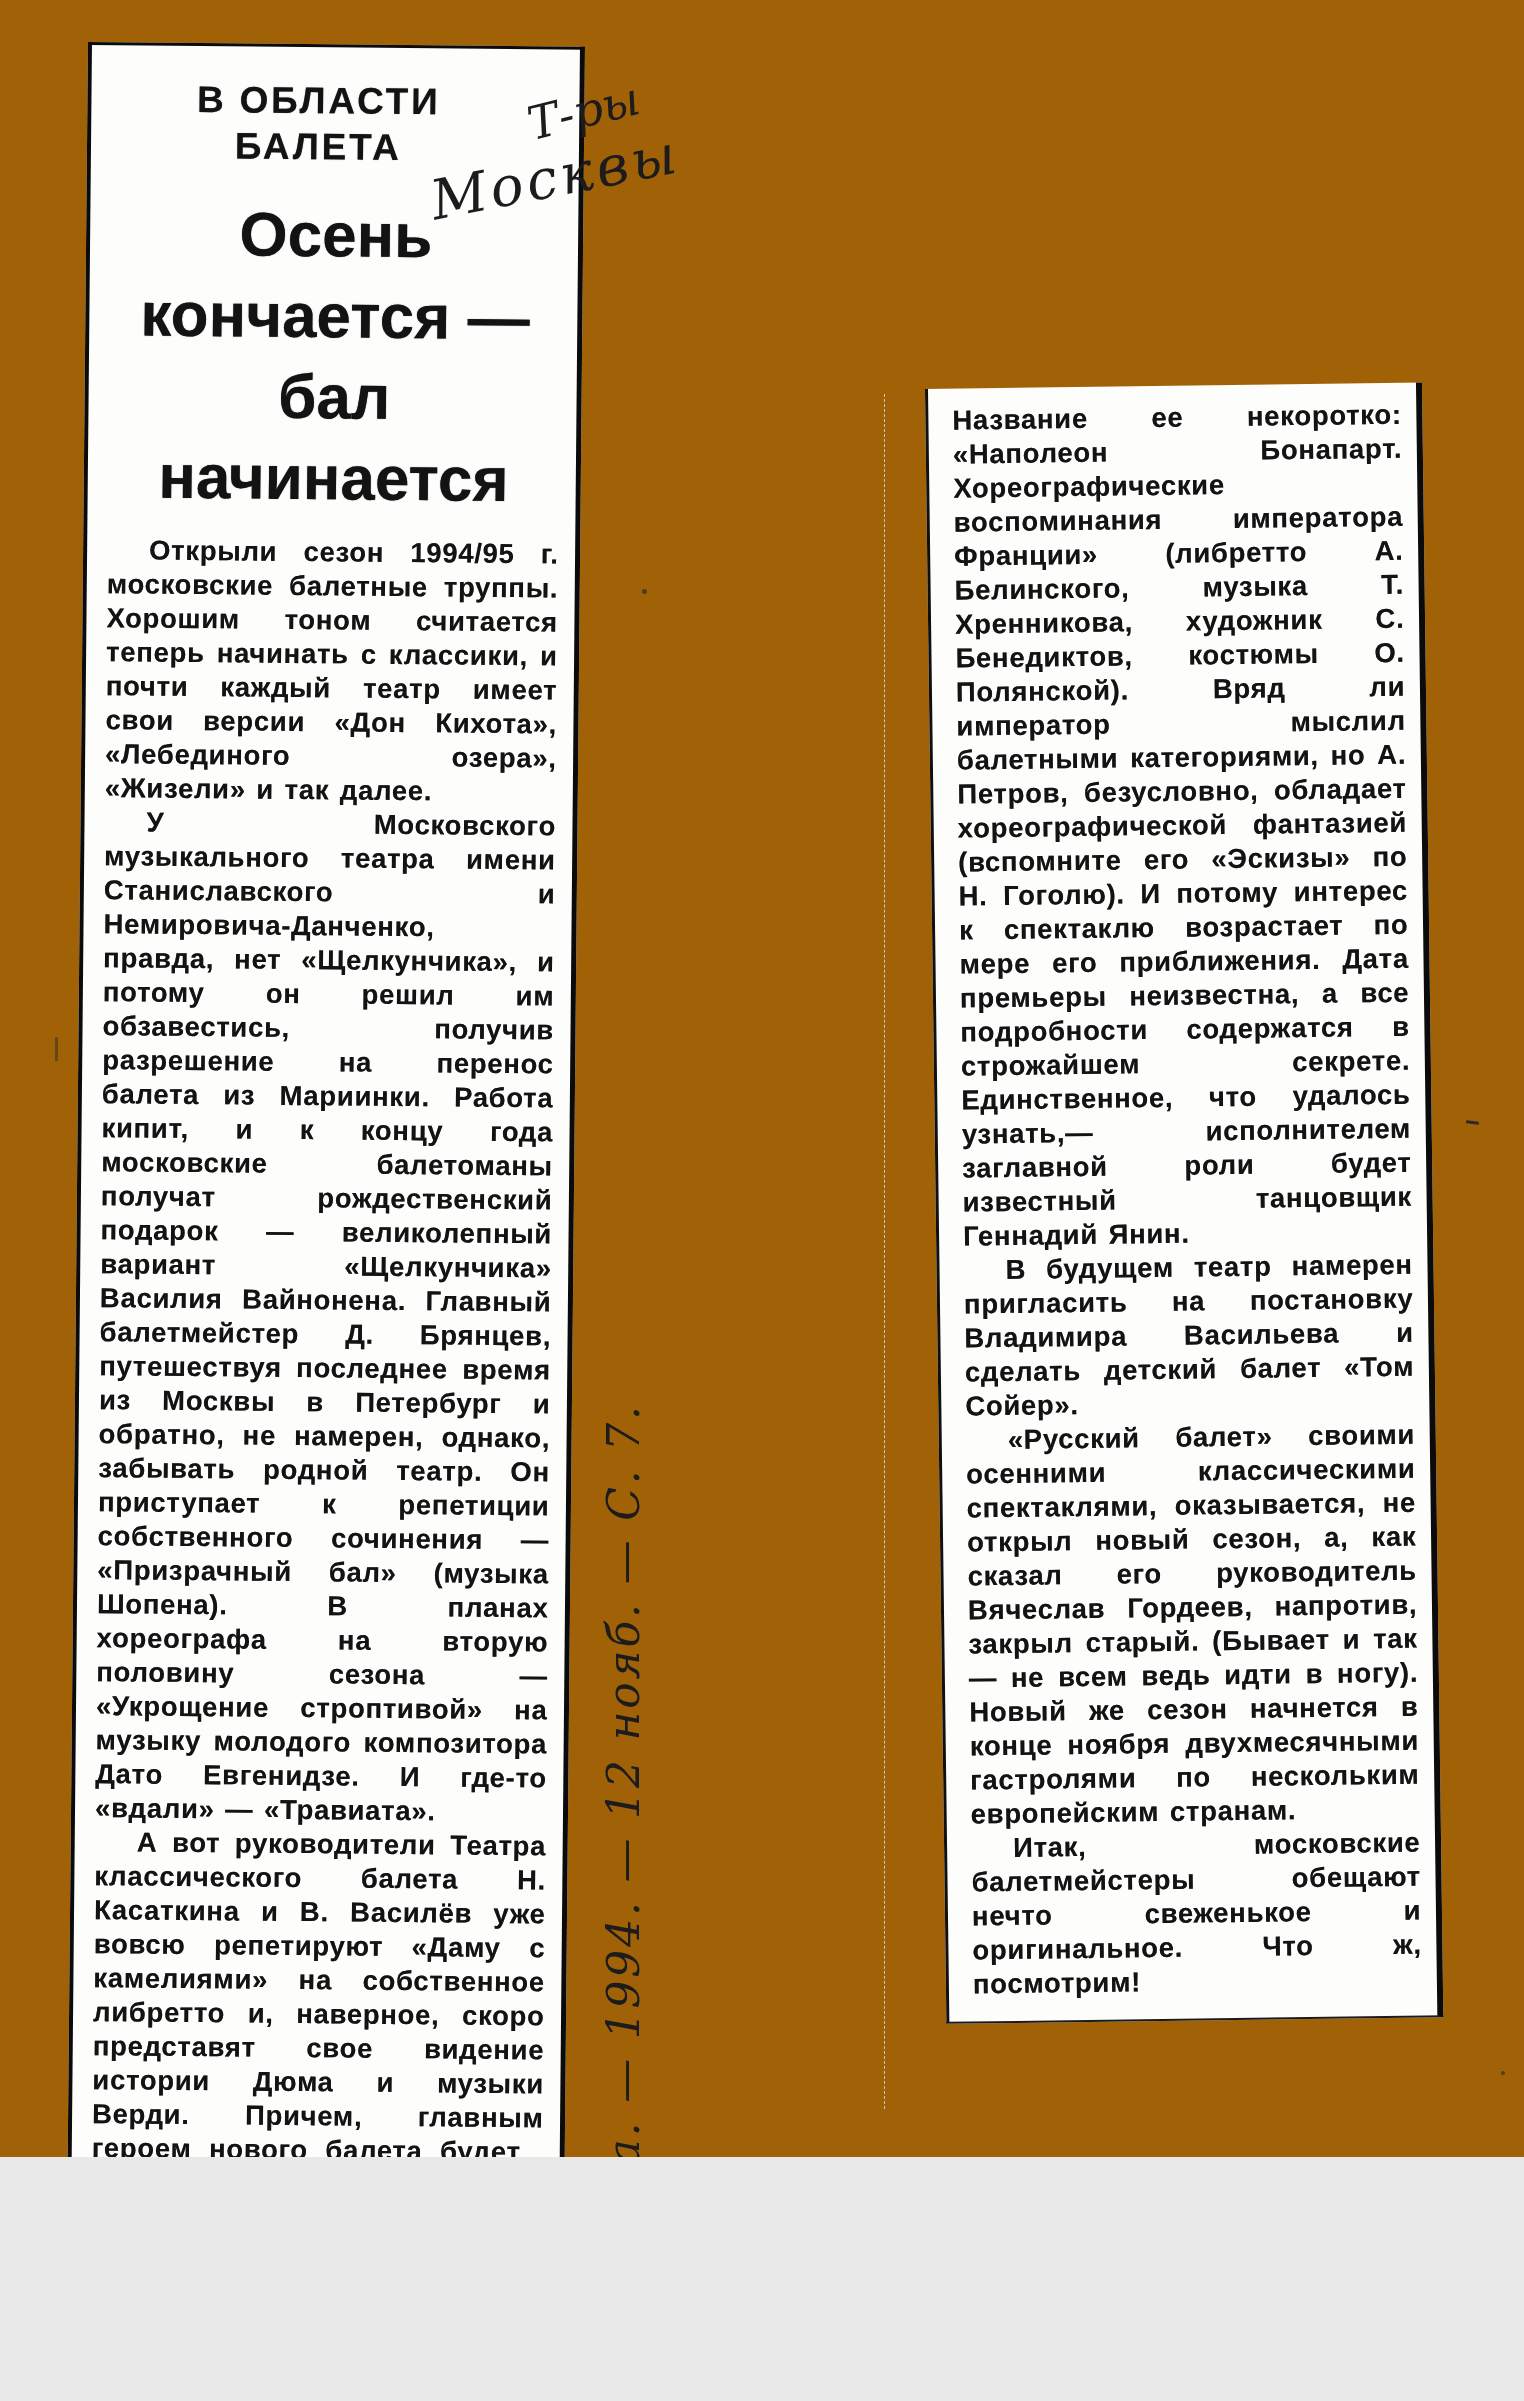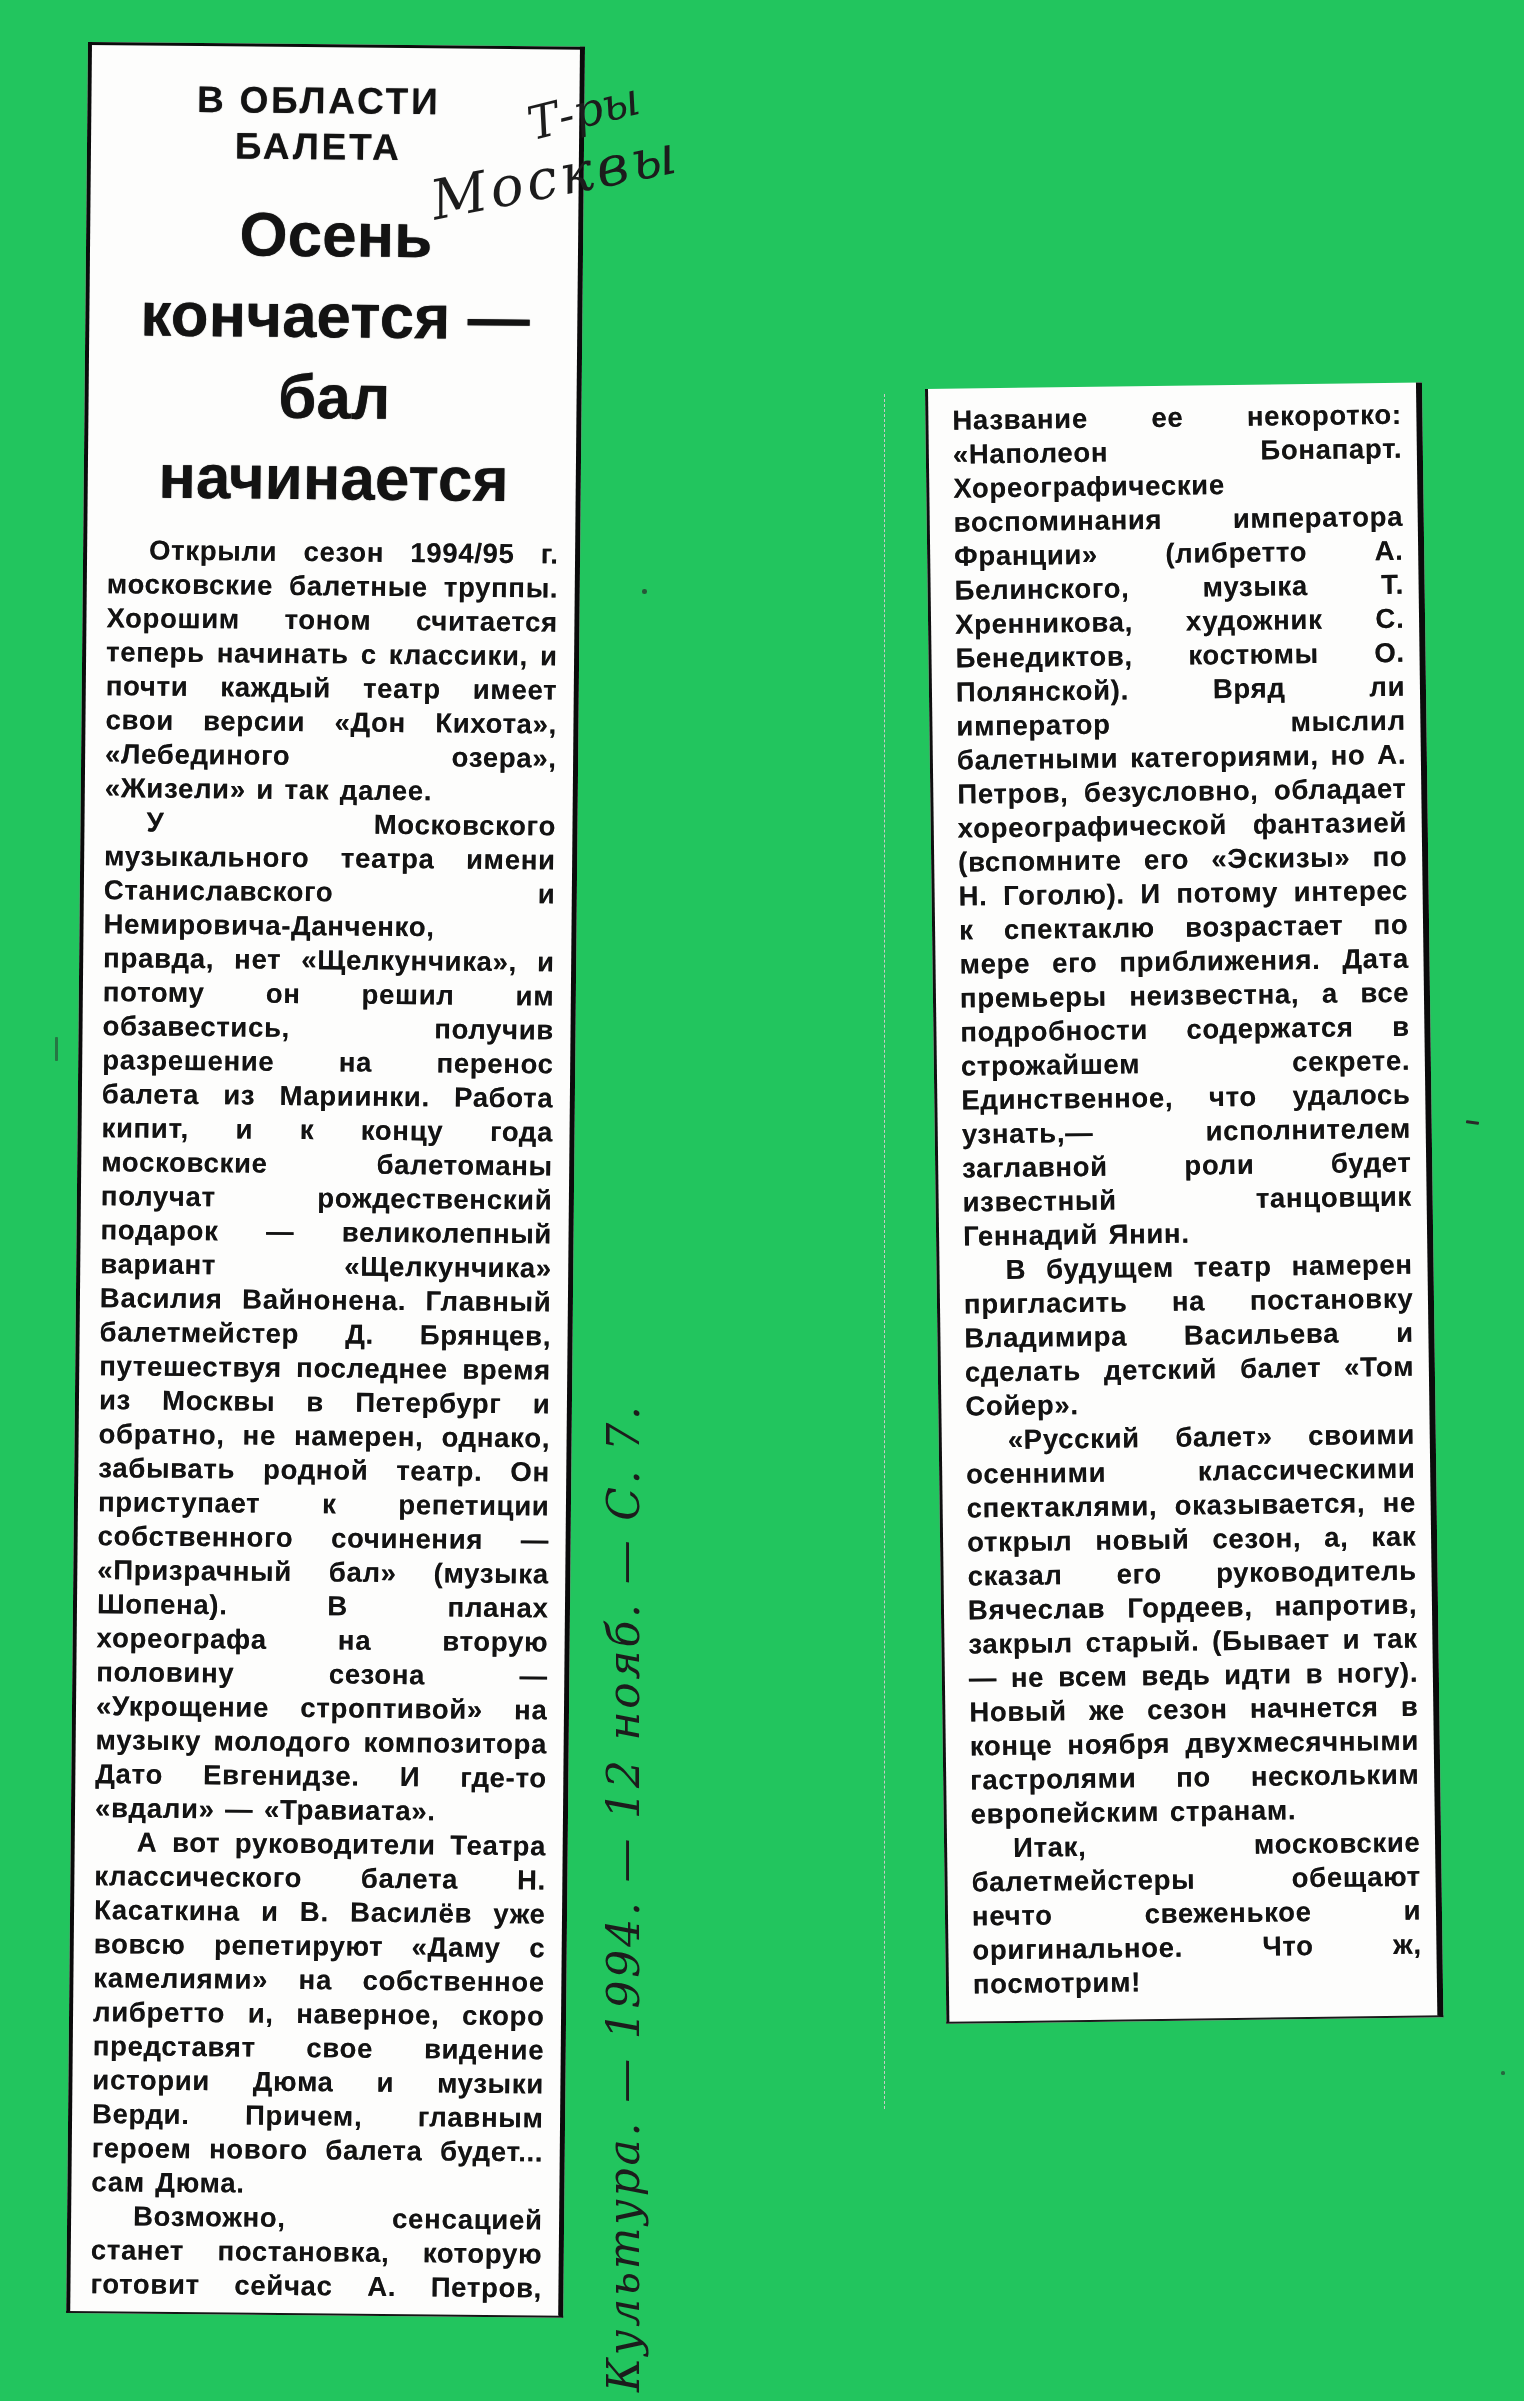--- a/index.html
+++ b/index.html
@@ -1,19 +1,19 @@
 <!DOCTYPE html>
 <html style="font-size:14.7px"><head>
 <meta charset="utf-8">
 <style>
   html,body{margin:0;padding:0;background:#e8e8e8;}
   .scan{
     position:relative;
-    width:1525px;height:2401px;
-    background:#22c55e;
+    width:1525px;height:2157px;
+    background:#a16207;
     overflow:hidden;
     font-family:"Liberation Sans", sans-serif;
     color:#131313;
   }
   
   .clip{
     position:absolute;
     box-sizing:border-box;
     background:#fdfdfc;
   }

